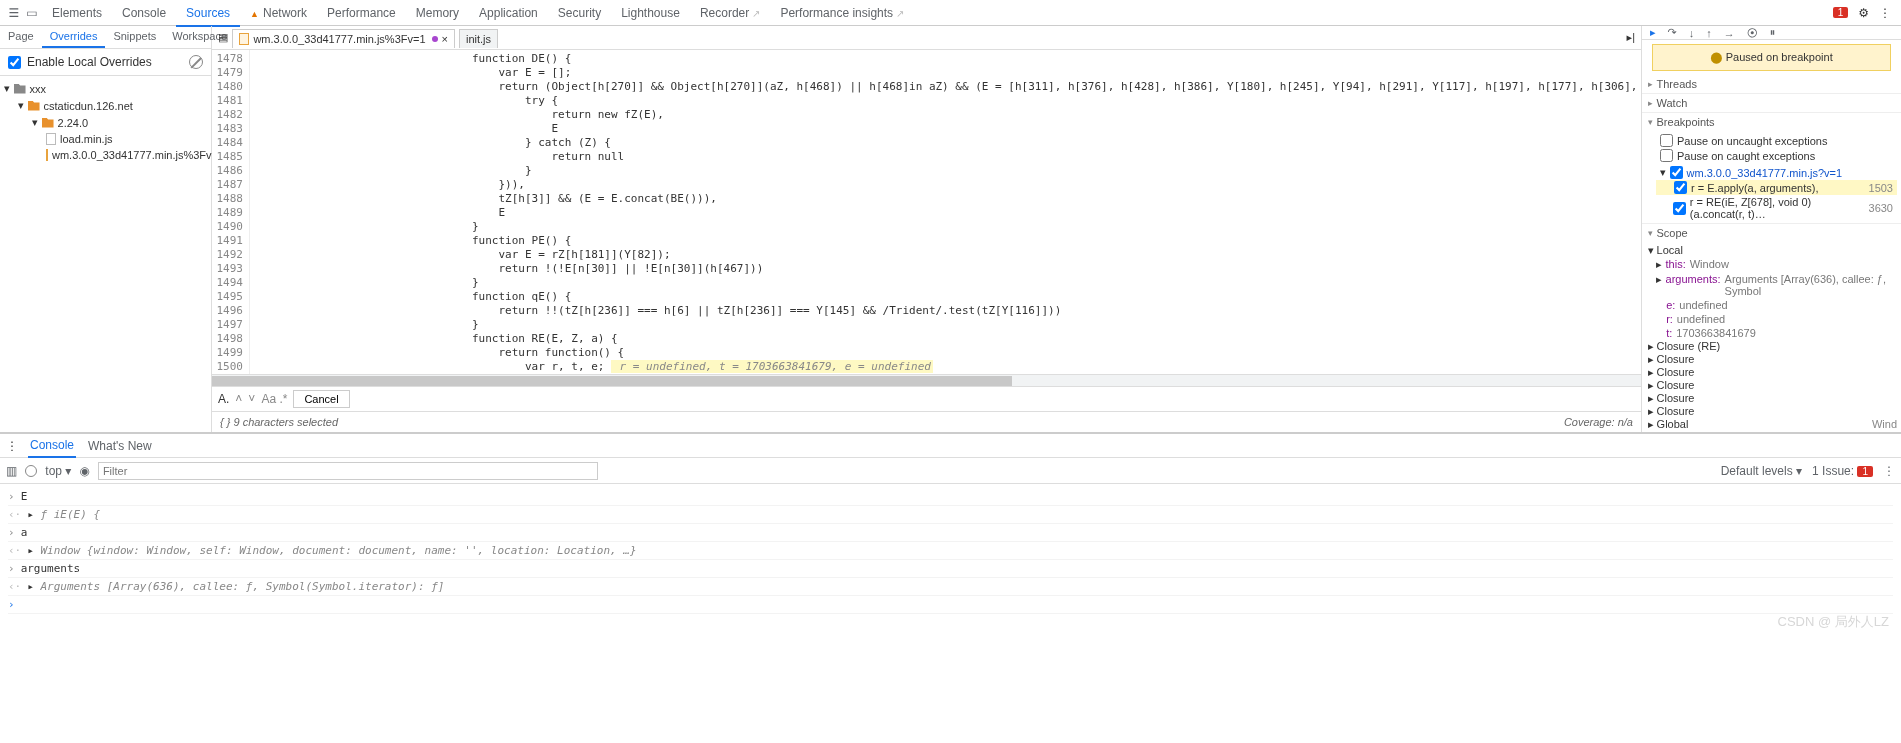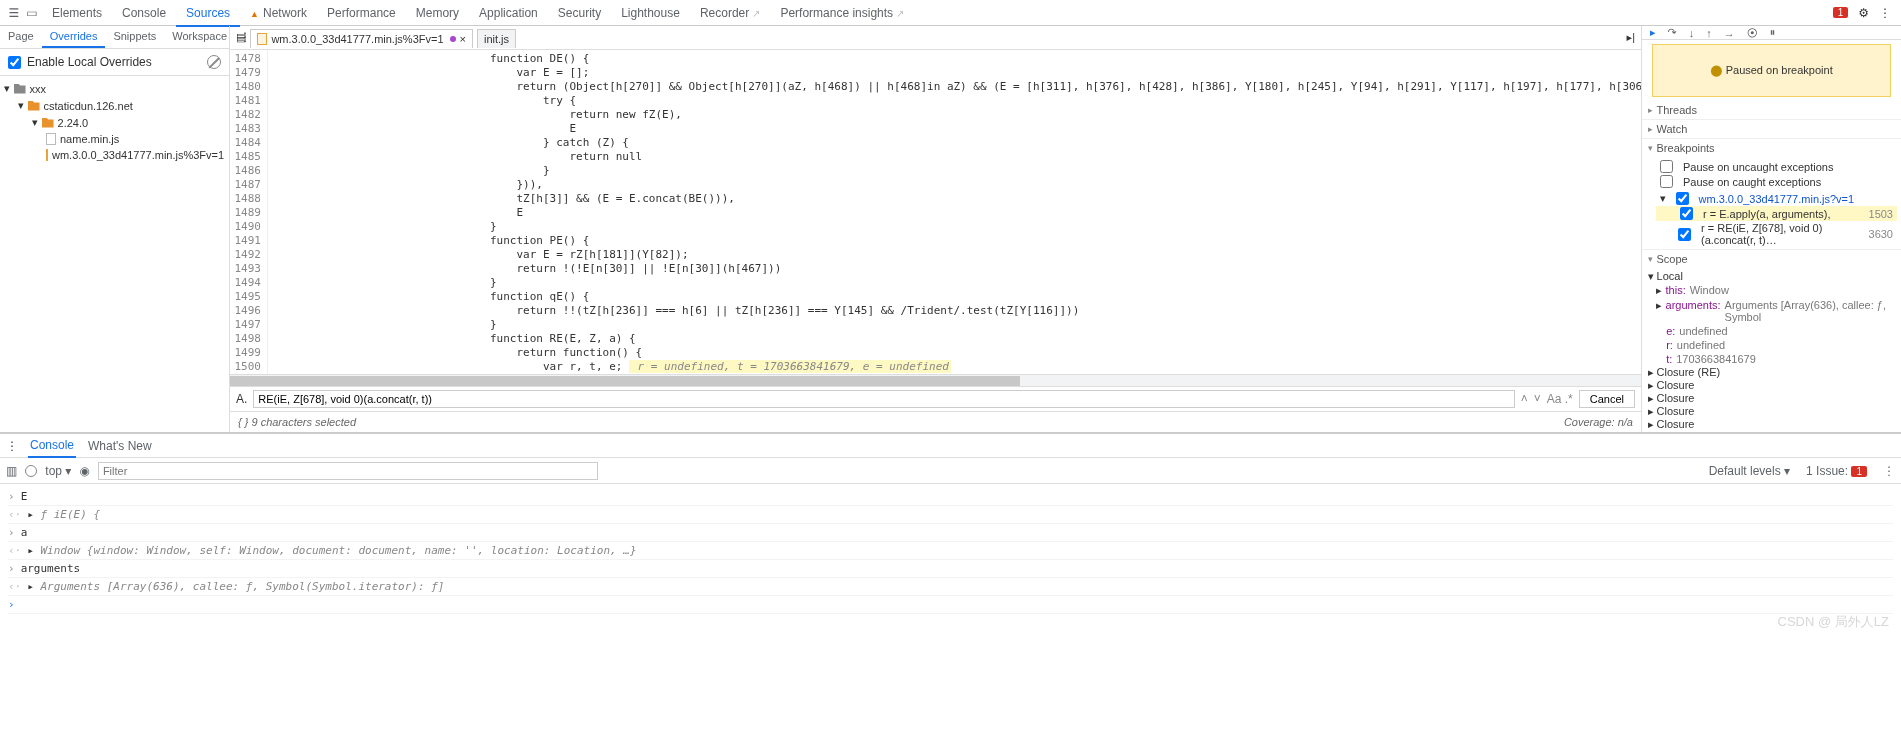--- a/index.html
+++ b/index.html
@@ -6,21 +6,21 @@
 html,body { width:1901px; height:743px; font-family:"Segoe UI",Tahoma,sans-serif; font-size:12px; color:#333; background:#fff; overflow:hidden; }
 .tabbar { height:26px; border-bottom:1px solid #ccc; display:flex; align-items:center; padding-left:6px; gap:2px; }
 .tabbar .sq { width:16px; height:16px; display:flex; align-items:center; justify-content:center; color:#5f6368; }
 .tabbar .tab { padding:6px 10px 5px; color:#5f6368; cursor:default; }
 .tabbar .tab.sel { color:#1a73e8; border-bottom:2px solid #1a73e8; }
 .tabbar .tab.warn::before { content:"▲"; color:#e37400; font-size:9px; margin-right:4px; }
 .tabbar .tab.lh::after { content:" ↗"; color:#bbb; font-size:10px; }
 .tabbar .right { margin-left:auto; display:flex; align-items:center; gap:10px; padding-right:10px; }
 .badge-err { background:#d93025; color:#fff; padding:0 5px; border-radius:2px; font-size:10px; }
 .main { display:flex; height:406px; }
-.leftp { width:230px; border-right:1px solid #ddd; display:flex; flex-direction:column; }
+.leftp { width:212px; border-right:1px solid #ddd; display:flex; flex-direction:column; }
 .leftp .subtabs { display:flex; border-bottom:1px solid #ddd; }
 .leftp .subtabs .tab { padding:4px 8px; color:#5f6368; font-size:11px; }
 .leftp .subtabs .tab.sel { color:#1a73e8; border-bottom:2px solid #1a73e8; }
 .leftp .overrides { padding:6px 8px; border-bottom:1px solid #ddd; display:flex; align-items:center; gap:6px; }
 .leftp .overrides .circle { margin-left:auto; width:14px; height:14px; border:1.5px solid #888; border-radius:50%; position:relative; }
 .leftp .overrides .circle::after{content:"";position:absolute;width:14px;height:1.5px;background:#888;transform:rotate(-45deg);top:6px;left:-1px;}
 .tree { padding:4px 4px; font-size:11px; }
 .tree .row { display:flex; align-items:center; gap:4px; padding:2px 0; }
 .tree .row.d1{padding-left:14px}.tree .row.d2{padding-left:28px}.tree .row.d3{padding-left:42px}
 .ico-folder{width:12px;height:10px;background:#888;clip-path:polygon(0 0,40% 0,55% 20%,100% 20%,100% 100%,0 100%);}
@@ -41,37 +41,37 @@
 .hscroll{height:12px;background:#f1f3f4;position:relative;border-top:1px solid #ddd;}
 .hscroll .th{position:absolute;left:0;top:1px;height:10px;width:56%;background:#c8c8c8;}
 .search{display:flex;align-items:center;padding:3px 6px;border-top:1px solid #ddd;gap:6px;}
 .search input{flex:1;border:1px solid #ccc;padding:2px 4px;font-size:11px;}
 .search .opt{color:#888;}
 .search .cancel{border:1px solid #ccc;padding:2px 10px;background:#fff;font-size:11px;}
 .status{display:flex;border-top:1px solid #ddd;padding:4px 8px;font-size:11px;color:#666;font-style:italic;}
 .status .r{margin-left:auto;}
 .rightp{width:260px;border-left:1px solid #ddd;display:flex;flex-direction:column;font-size:11px;overflow:hidden;}
 .dbgbar{height:30px;border-bottom:1px solid #ddd;display:flex;align-items:center;justify-content:flex-start;gap:12px;padding:0 8px;color:#5f6368;}
-.pausedbadge{background:#fff3cd;border:1px solid #f0d060;padding:19px 8px;text-align:center;margin:4px 10px;}
+.pausedbadge{background:#fff3cd;border:1px solid #f0d060;padding:6px 8px;text-align:center;margin:4px 10px;}
 .sect{border-bottom:1px solid #eee;}
 .sect .hd{padding:3px 6px;color:#555;display:flex;align-items:center;gap:4px;}
 .sect .hd::before{content:"▸";color:#888;font-size:9px;}
 .sect.open .hd::before{content:"▾";}
 .sect .body{padding:2px 4px 2px 14px;}
-.bp-row{display:flex;align-items:center;gap:10px;padding:1px 4px;}
+.bp-row{display:flex;align-items:center;gap:4px;padding:1px 4px;}
 .bp-row .ln{margin-left:auto;color:#888;}
 .bp-row.active{background:#fff8c5;}
 .scope .v{display:flex;gap:4px;padding:1px 0;}
 .scope .v .n{color:#881391;}
 .scope .v .val{color:#777;}
 .console{border-top:2px solid #ccc;height:311px;display:flex;flex-direction:column;}
 .console .chead{height:24px;border-bottom:1px solid #ddd;display:flex;align-items:center;padding:0 6px;gap:10px;}
 .console .cbar{height:26px;border-bottom:1px solid #ddd;display:flex;align-items:center;padding:0 6px;gap:8px;color:#5f6368;}
 .console .cbar input{border:1px solid #ccc;padding:2px 4px;font-size:11px;width:500px;}
-.console .cbar .rr{margin-left:auto;display:flex;gap:16px;align-items:center;}
+.console .cbar .rr{margin-left:auto;display:flex;gap:10px;align-items:center;}
 .console .cbody{flex:1;font-family:Consolas,monospace;font-size:11px;padding:4px 8px;overflow:auto;}
 .console .cbody .row{display:flex;align-items:flex-start;gap:6px;padding:2px 0;border-bottom:1px solid #f3f3f3;}
 .console .cbody .row .chev{color:#888;}
 .console .cbody .row .chevL{color:#bbb;}
 .console .cbody pre{margin-left:20px;white-space:pre;line-height:15px;}
 .tok-i{color:#888;font-style:italic;}
 .csdn{position:fixed;right:12px;bottom:112px;color:#d7d7d7;font-size:13px;}
 </style>
 </head>
 <body>
@@ -113,21 +113,21 @@
           <span class="ico-folder open"></span>
           <span>cstaticdun.126.net</span>
         </div>
       <div class="row d2">
           <span>▾</span>
           <span class="ico-folder open"></span>
           <span>2.24.0</span>
         </div>
       <div class="row d3">
           <span class="ico-file"></span>
-          <span>name.min.js</span>
+          <span>load.min.js</span>
         </div>
       <div class="row d3">
           <span class="ico-file y"></span>
           <span>wm.3.0.0_33d41777.min.js%3Fv=1</span>
           <span class="dot-purple"></span>
         </div>
     </div>
   </div>
 
   <div class="center">
@@ -170,21 +170,20 @@
           <div>1499</div>
           <div>1500</div>
         </div>
       <div class="code" id="code"><div class="l">                                function DE() {</div><div class="l">                                    var E = [];</div><div class="l">                                    return (Object[h[270]] &amp;&amp; Object[h[270]](aZ, h[468]) || h[468]in aZ) &amp;&amp; (E = [h[311], h[376], h[428], h[386], Y[180], h[245], Y[94], h[291], Y[117], h[197], h[177], h[306], h[481],</div><div class="l">                                        try {</div><div class="l">                                            return new fZ(E),</div><div class="l">                                            E</div><div class="l">                                        } catch (Z) {</div><div class="l">                                            return null</div><div class="l">                                        }</div><div class="l">                                    })),</div><div class="l">                                    tZ[h[3]] &amp;&amp; (E = E.concat(BE())),</div><div class="l">                                    E</div><div class="l">                                }</div><div class="l">                                function PE() {</div><div class="l">                                    var E = rZ[h[181]](Y[82]);</div><div class="l">                                    return !(!E[n[30]] || !E[n[30]](h[467]))</div><div class="l">                                }</div><div class="l">                                function qE() {</div><div class="l">                                    return !!(tZ[h[236]] === h[6] || tZ[h[236]] === Y[145] &amp;&amp; /Trident/.test(tZ[Y[116]]))</div><div class="l">                                }</div><div class="l">                                function RE(E, Z, a) {</div><div class="l">                                    return function() {</div><div class="l">                                        var r, t, e; <span class="inhint"> r = undefined, t = 1703663841679, e = undefined</span></div></div>
     </div>
     <div class="hscroll">
         <div class="th"></div>
       </div>
     <div class="search">
       <span>A.</span>
-      <input value="RE(iE, Z[678], void 0)(a.concat(r, t))" style="">
       <span class="opt">˄</span>
       <span class="opt">˅</span>
       <span class="opt">Aa  .*</span>
       <button class="cancel">Cancel</button>
     </div>
     <div class="status">
       <span>{ }   9 characters selected</span>
       <span class="r">Coverage: n/a</span>
     </div>
   </div>

